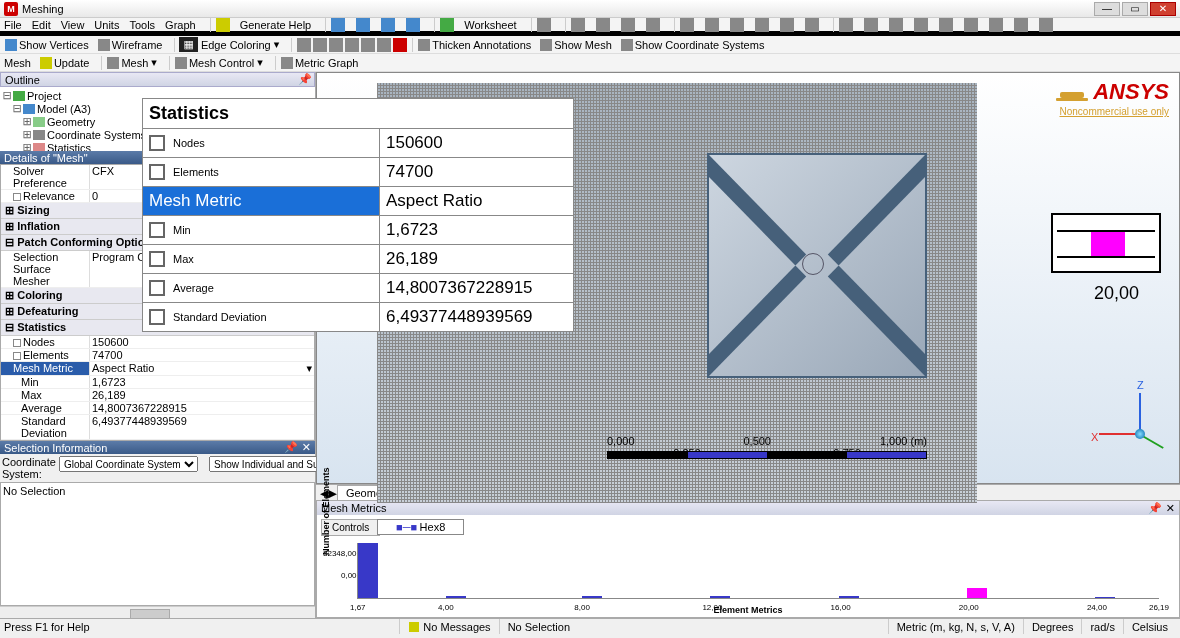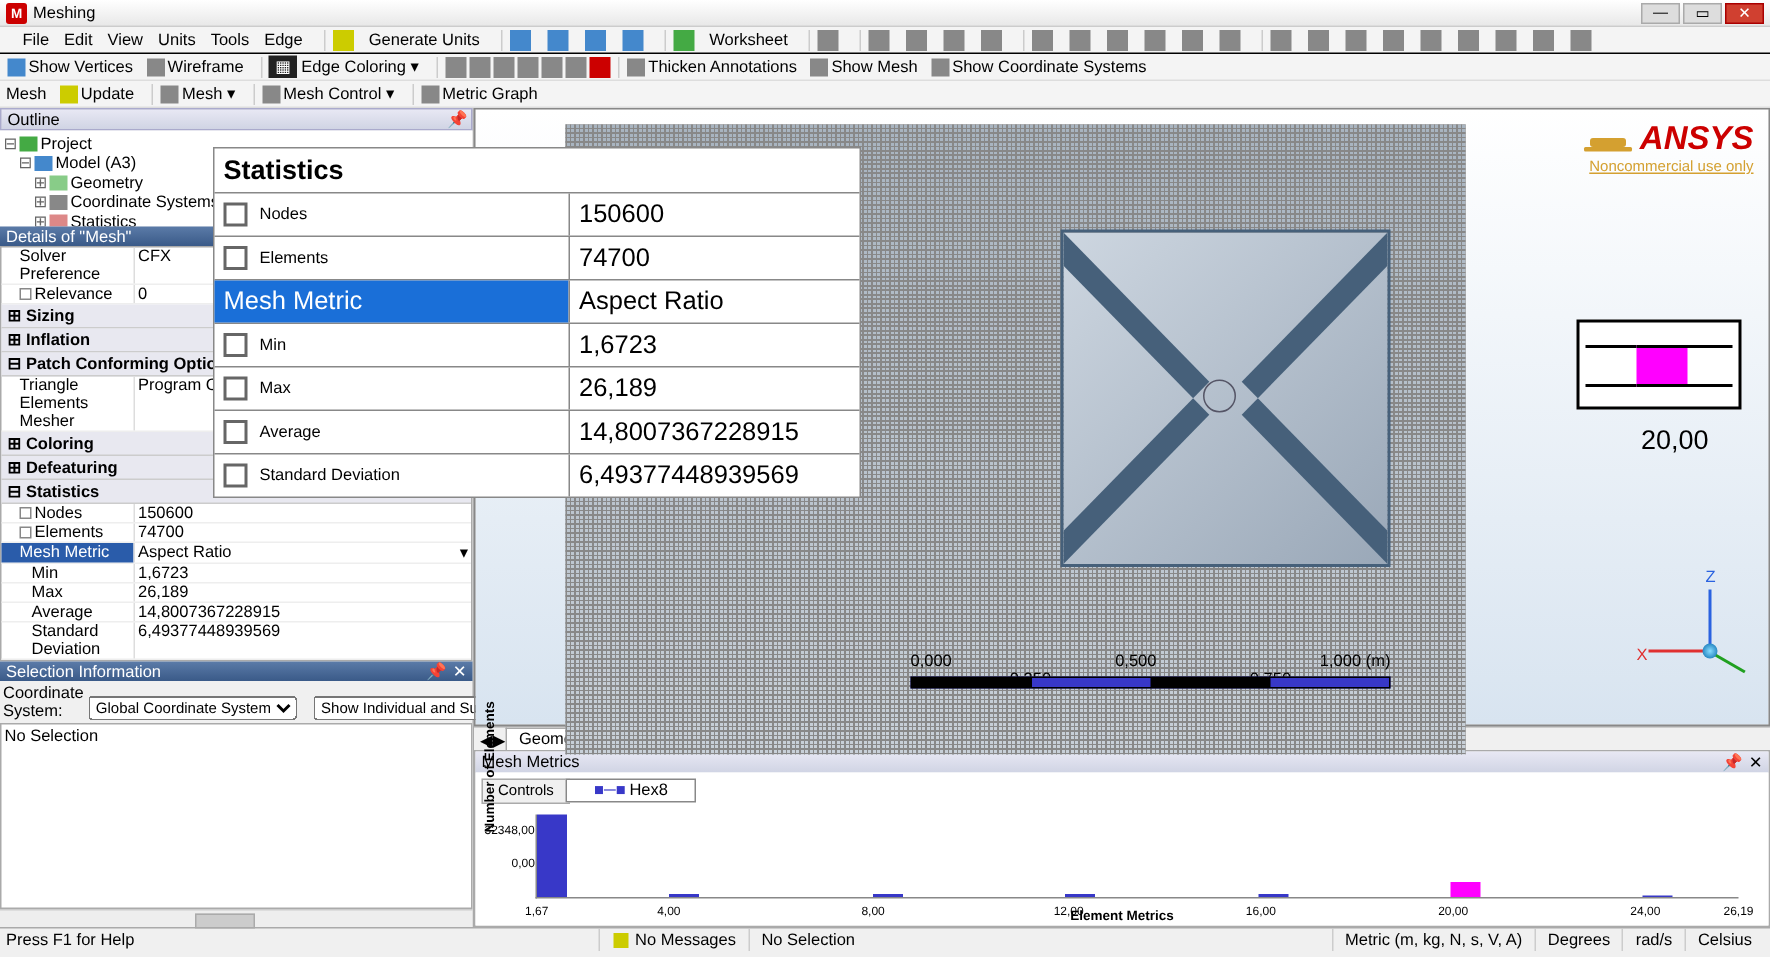--- a/index.html
+++ b/index.html
@@ -7,21 +7,21 @@
 
 
 .titlebar { height: 18px; background: linear-gradient(#fff,#e8e8e8); display: flex; align-items: center; padding: 0 4px; border-bottom: 1px solid #ccc; }
 .titlebar .icon { width: 14px; height: 14px; background: #c00; border-radius: 2px; margin-right: 4px; display: flex; align-items:center; justify-content:center; color:#fff; font-size:9px; font-weight:bold; }
 .titlebar .title { font-size: 11px; }
 .titlebar .spacer { flex: 1; }
 .winbtn { width: 26px; height: 14px; margin-left: 2px; background: #ddd; border: 1px solid #aaa; display:flex; align-items:center; justify-content:center; font-size:10px; }
 .winbtn.close { background: #d04030; color:#fff; border-color:#a00; }
 
 
-.menubar { height: 18px; background: #f4f4f4; display: flex; align-items: center; padding: 0 15px; border-bottom: 1px solid #000000; }
+.menubar { height: 18px; background: #f4f4f4; display: flex; align-items: center; padding: 0 4px; border-bottom: 5px solid #000000; }
 .menubar span { margin-right: 10px; cursor: default; }
 .menubar .sep { width: 1px; height: 14px; background: #ccc; margin: 0 4px; }
 .tb-icon { width:14px; height:14px; display:inline-block; background:#888; margin:0 1px; vertical-align:middle; }
 .tb-icon.y { background:#cc0; }
 .tb-icon.b { background:#48c; }
 .tb-icon.g { background:#4a4; }
 
 
 .toolbar { height: 18px; background: #f4f4f4; display: flex; align-items: center; padding: 0 4px; border-bottom: 1px solid #ddd; }
 .toolbar .item { margin-right: 8px; display: flex; align-items: center; cursor: default; }
@@ -50,21 +50,21 @@
 .details-body { background:#fff; border:1px solid #aaa; font-size:10px; }
 .details-body .sect { background:#e8e8f0; padding:1px 4px; border-bottom:1px solid #ccc; font-weight:bold; }
 .details-body .row { display:flex; border-bottom:1px solid #eee; }
 .details-body .row .k { width:88px; padding:0 2px 0 12px; }
 .details-body .row .v { flex:1; padding:0 2px; border-left:1px solid #ddd; }
 .details-body .row.sel .k { background:#2a5caa; color:#fff; }
 .details-body .row .chk { width:8px; height:8px; border:1px solid #888; display:inline-block; margin-right:2px; vertical-align:middle; }
 
 
 .selinfo-body { background:#fff; border:1px solid #aaa; height: 150px; padding:2px; font-size:10px; position:relative; }
-.selinfo-top { display:flex; align-items:flex-end; padding:2px; }
+.selinfo-top { display:flex; align-items:flex-start; padding:2px; }
 .selinfo-top select { font-size:10px; height:16px; }
 
 
 .viewport { flex:1; background:linear-gradient(#fff,#d8e4f0); position:relative; border:1px solid #888; }
 .mesh-rect { position:absolute; left:60px; top:10px; width:600px; height:420px; background:repeating-linear-gradient(0deg,#888 0,#888 1px,transparent 1px,transparent 3px), repeating-linear-gradient(90deg,#888 0,#888 1px,transparent 1px,transparent 3px), linear-gradient(#a8b4c0,#c8d0d8); }
 .inner-box { position:absolute; left:390px; top:80px; width:220px; height:225px; border:2px solid #46607a; background:linear-gradient(135deg,#cdd6e0,#9aa8b8); }
 .inner-box::before, .inner-box::after { content:""; position:absolute; background:#46607a; }
 .diag1 { position:absolute; left:0; top:0; width:100%; height:100%; }
 .circle { position:absolute; left:485px; top:180px; width:22px; height:22px; border:1px solid #556; border-radius:50%; }
 
@@ -140,24 +140,24 @@
   <span class="winbtn">▭</span>
   <span class="winbtn close">✕</span>
 </div>
 
 <div class="menubar">
   <span>File</span>
   <span>Edit</span>
   <span>View</span>
   <span>Units</span>
   <span>Tools</span>
-  <span>Edge</span>
+  <span>Graph</span>
   <span class="sep"></span>
   <span class="tb-icon y"></span>
-  <span>Generate Units</span>
+  <span>Generate Help</span>
   <span class="sep"></span>
   <span class="tb-icon b"></span>
   <span class="tb-icon b"></span>
   <span class="tb-icon b"></span>
   <span class="tb-icon b"></span>
   <span class="sep"></span>
   <span class="tb-icon g"></span>
   <span>Worksheet</span>
   <span class="sep"></span>
   <span class="tb-icon"></span>
@@ -290,21 +290,21 @@
           <span class="v">CFX</span>
         </div>
       <div class="row">
           <span class="k"><span class="chk"></span><span>Relevance</span></span>
           <span class="v">0</span>
         </div>
       <div class="sect">⊞ <span>Sizing</span></div>
       <div class="sect">⊞ <span>Inflation</span></div>
       <div class="sect">⊟ <span>Patch Conforming Options</span></div>
       <div class="row">
-          <span class="k">Triangle Elements Mesher</span>
+          <span class="k">Selection Surface Mesher</span>
           <span class="v">Program Controlled</span>
         </div>
       <div class="sect">⊞ <span>Coloring</span></div>
       <div class="sect">⊞ <span>Defeaturing</span></div>
       <div class="sect">⊟ <span>Statistics</span></div>
       <div class="row">
           <span class="k"><span class="chk"></span><span>Nodes</span></span>
           <span class="v">150600</span>
         </div>
       <div class="row">

